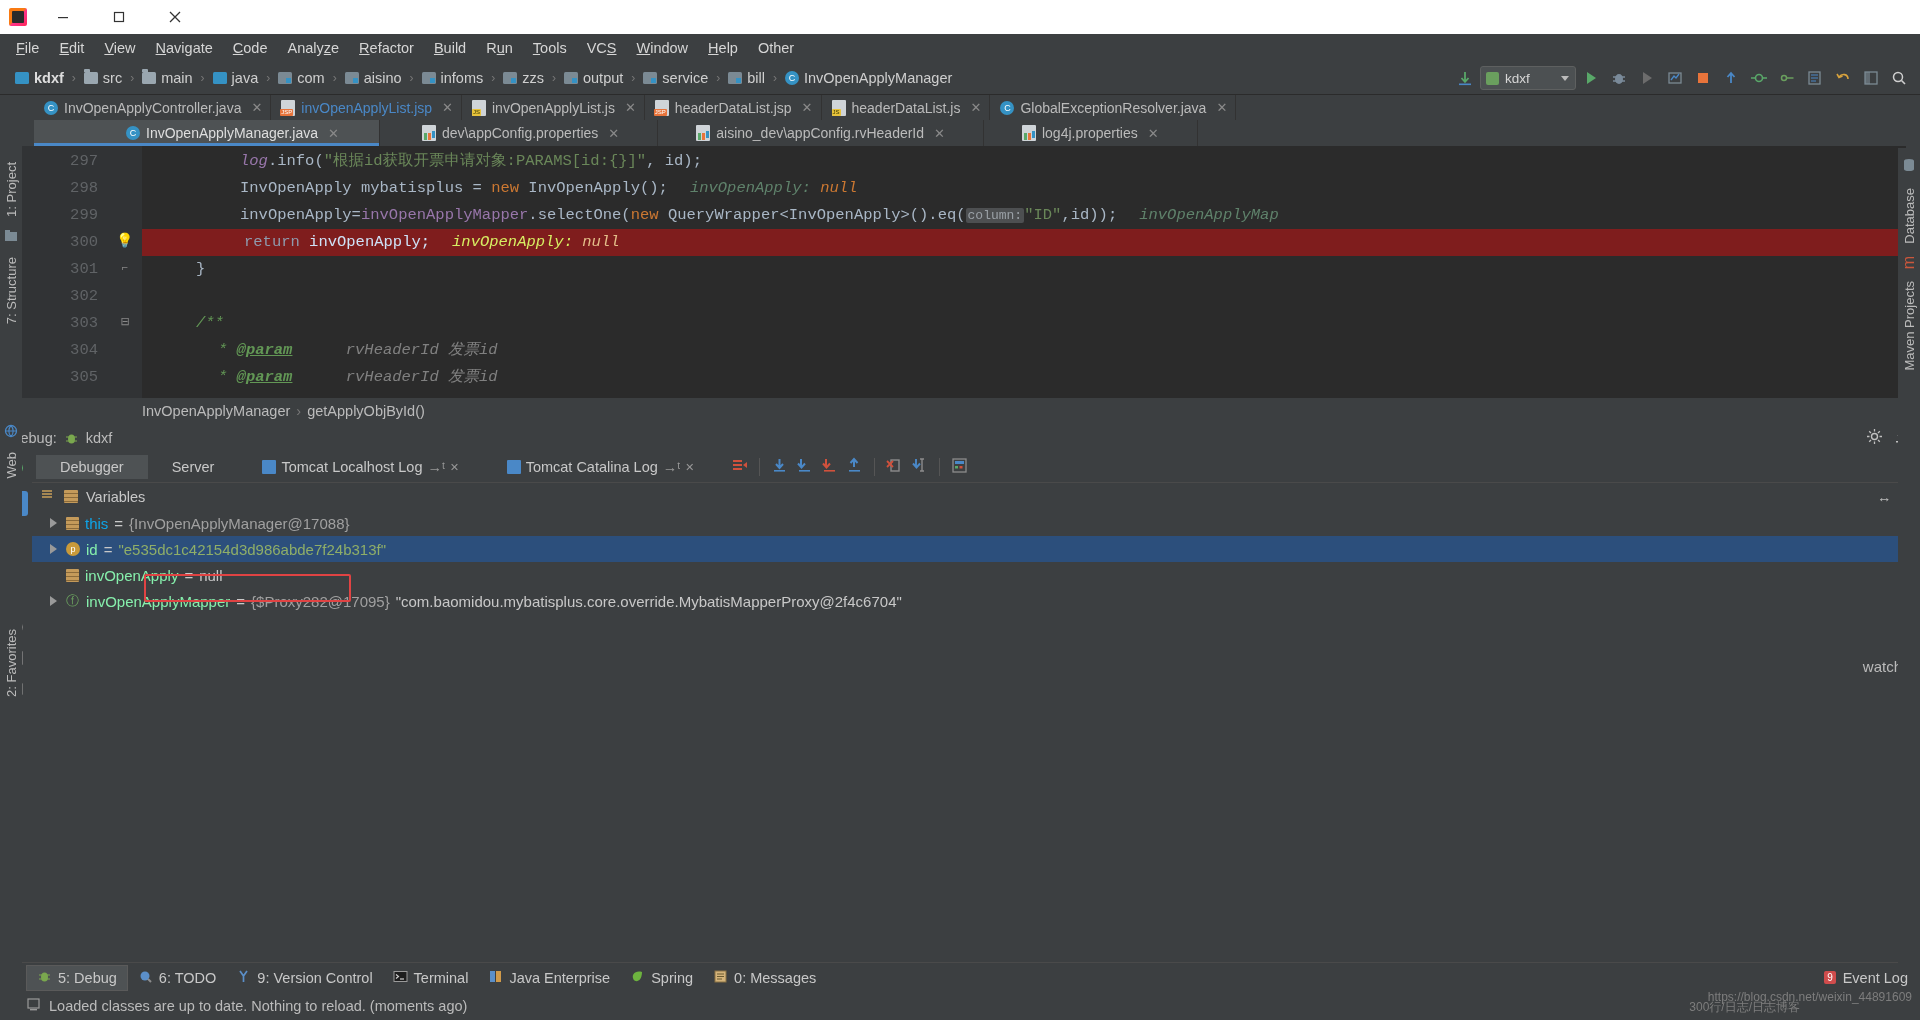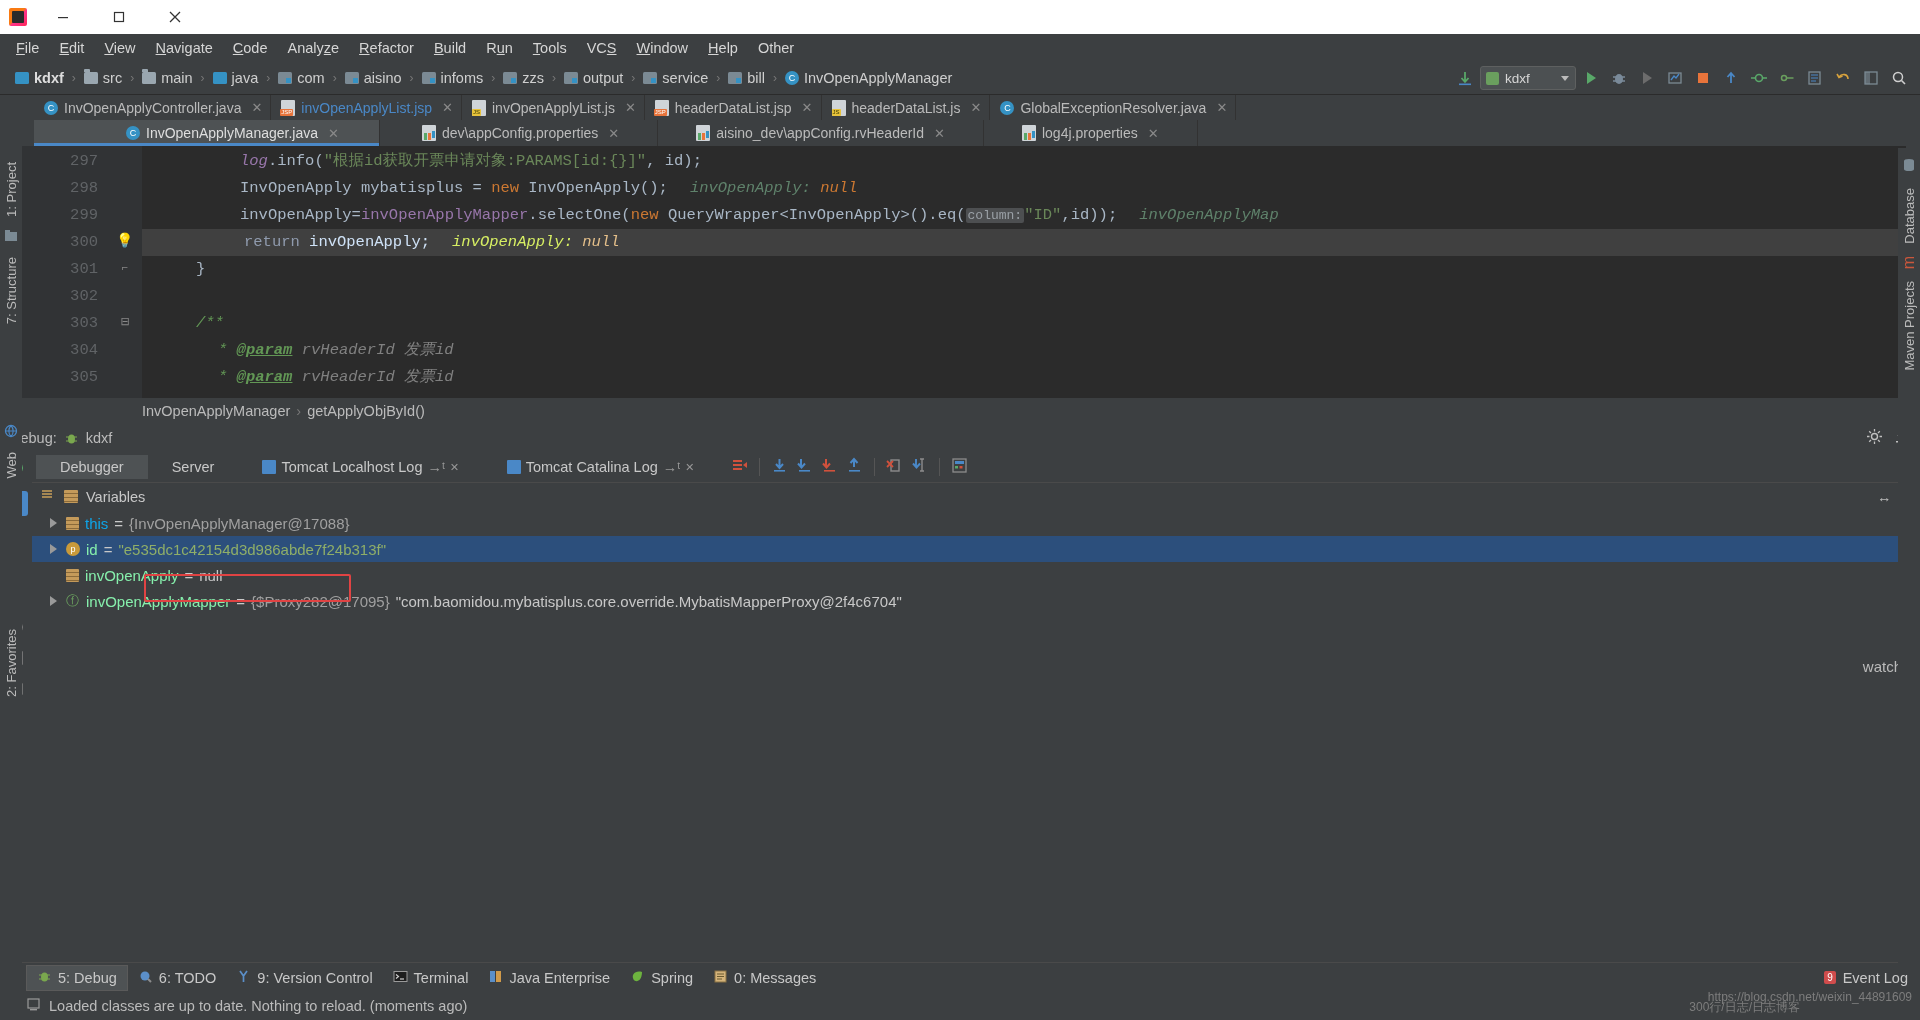--- a/index.html
+++ b/index.html
@@ -88,27 +88,27 @@
   
   .editor-wrap { flex: 0 0 252px; display: flex; background:#2b2b2b; position: relative; overflow: hidden;}
   .gutter-bar { width: 22px; background:#3c3f41; flex: 0 0 22px; }
   .linecol {
     width: 86px; flex: 0 0 86px; background:#313335; color:#606366; font-size: 15.5px;
     font-family:"Liberation Mono", monospace; text-align: right; padding-right: 10px; padding-top: 2px;
   }
   .foldcol { width: 34px; flex:0 0 34px; background:#313335; }
   .codearea { flex: 1 1 auto; background:#2b2b2b; font-family:"Liberation Mono", monospace; font-size:15.5px; padding-top:2px; position:relative;}
   .cl { height: 27px; line-height: 27px; white-space: pre; padding-left: 10px; color:#a9b7c6;}
-  .cl.sel { background:#404040;padding-left:14px; }
+  .cl.sel { background:#7f1d1d;padding-left:14px; }
   .kw { color:#cc7832; }
   .str { color:#6a8759; }
   .fld { color:#9876aa; }
   .logv { color:#9876aa; font-style: italic; }
   .cmt { color:#629755; font-style: italic; }
-  .cmtgray { color:#808080; font-style: italic;}
+  .cmtgray { color:#808080; font-style: italic; padding-left: 44px;}
   .hint { color:#5f826b; font-style: italic; }
   .hint .hv { color:#cc7832; }
   .hintsel { color:#d7ef63; font-style: italic; }
   .hintsel .hv { color:#e4bf8a; }
   .paramhint { background:#4d4f51; color:#9aa0a6; border-radius:2px; padding:0 2px; font-size:13px; }
   .sel { color:#e6eefc; }
 
   .gut-num { height:27px; line-height:27px; }
   .gut-fold { height:27px; line-height:27px; text-align:center; color:#888; font-size:11px;}
 

